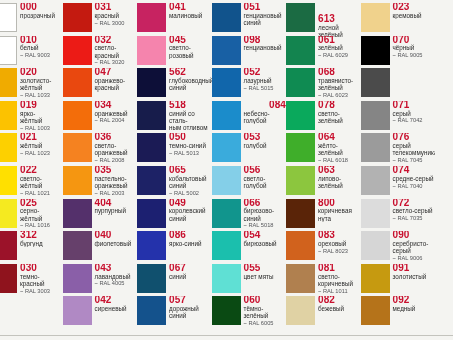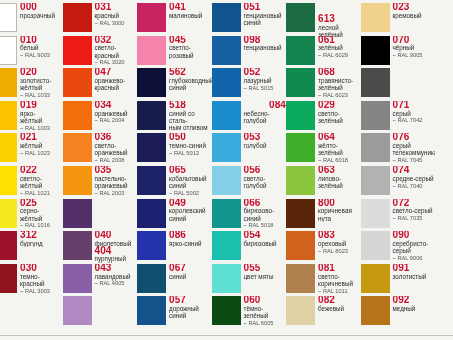--- a/index.html
+++ b/index.html
@@ -254,21 +254,21 @@
           <div class="cname" style="color: rgb(43, 43, 43);">
             <div>пастельно-</div>
             <div>оранжевый</div>
           </div>
           <div class="ral" style="color: rgb(85, 86, 90);">~ RAL 2003</div>
         </div>
       </div>
       <div class="color-entry">
         <div class="swatch" style="background: rgb(84, 48, 107);"></div>
         <div class="swatch-text">
-          <div class="code" style="color: rgb(200, 16, 46); margin-top: 48px;">404</div>
+          <div class="code" style="color: rgb(200, 16, 46);">404</div>
           <div class="cname" style="color: rgb(43, 43, 43);">
             <div>пурпурный</div>
           </div>
         </div>
       </div>
       <div class="color-entry">
         <div class="swatch" style="background: rgb(102, 64, 107);"></div>
         <div class="swatch-text">
           <div class="code" style="color: rgb(200, 16, 46);">040</div>
           <div class="cname" style="color: rgb(43, 43, 43);">
@@ -281,20 +281,26 @@
         <div class="swatch-text">
           <div class="code" style="color: rgb(200, 16, 46);">043</div>
           <div class="cname" style="color: rgb(43, 43, 43);">
             <div>лавандовый</div>
           </div>
           <div class="ral" style="color: rgb(85, 86, 90);">~ RAL 4005</div>
         </div>
       </div>
       <div class="color-entry">
         <div class="swatch" style="background: rgb(176, 137, 196);"></div>
+        <div class="swatch-text">
+          <div class="code" style="color: rgb(200, 16, 46);">042</div>
+          <div class="cname" style="color: rgb(43, 43, 43);">
+            <div>сиреневый</div>
+          </div>
+        </div>
       </div>
     </div>
     <div class="palette-column">
       <div class="color-entry">
         <div class="swatch" style="background: rgb(199, 35, 97);"></div>
         <div class="swatch-text">
           <div class="code" style="color: rgb(200, 16, 46);">041</div>
           <div class="cname" style="color: rgb(43, 43, 43);">
             <div>малиновый</div>
           </div>
@@ -518,21 +524,21 @@
           <div class="cname" style="color: rgb(43, 43, 43);">
             <div>травянисто-</div>
             <div>зелёный</div>
           </div>
           <div class="ral" style="color: rgb(85, 86, 90);">~ RAL 6023</div>
         </div>
       </div>
       <div class="color-entry">
         <div class="swatch" style="background: rgb(10, 169, 92);"></div>
         <div class="swatch-text">
-          <div class="code" style="color: rgb(200, 16, 46);">029</div>
+          <div class="code" style="color: rgb(200, 16, 46);">078</div>
           <div class="cname" style="color: rgb(43, 43, 43);">
             <div>светло-</div>
             <div>зелёный</div>
           </div>
         </div>
       </div>
       <div class="color-entry">
         <div class="swatch" style="background: rgb(63, 174, 42);"></div>
         <div class="swatch-text">
           <div class="code" style="color: rgb(200, 16, 46);">064</div>

